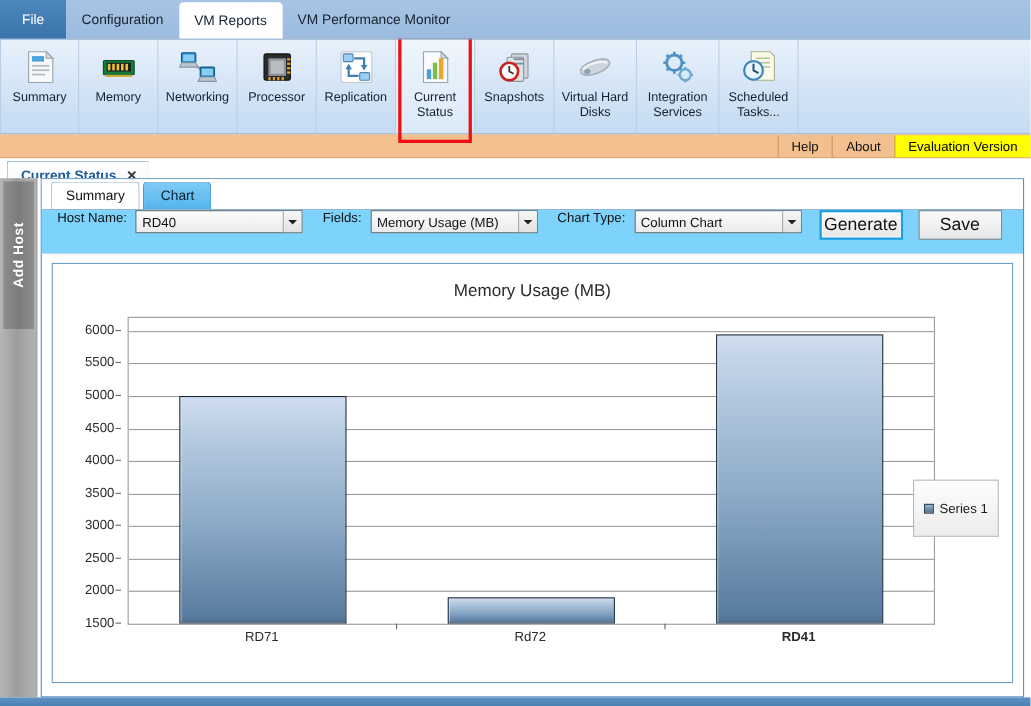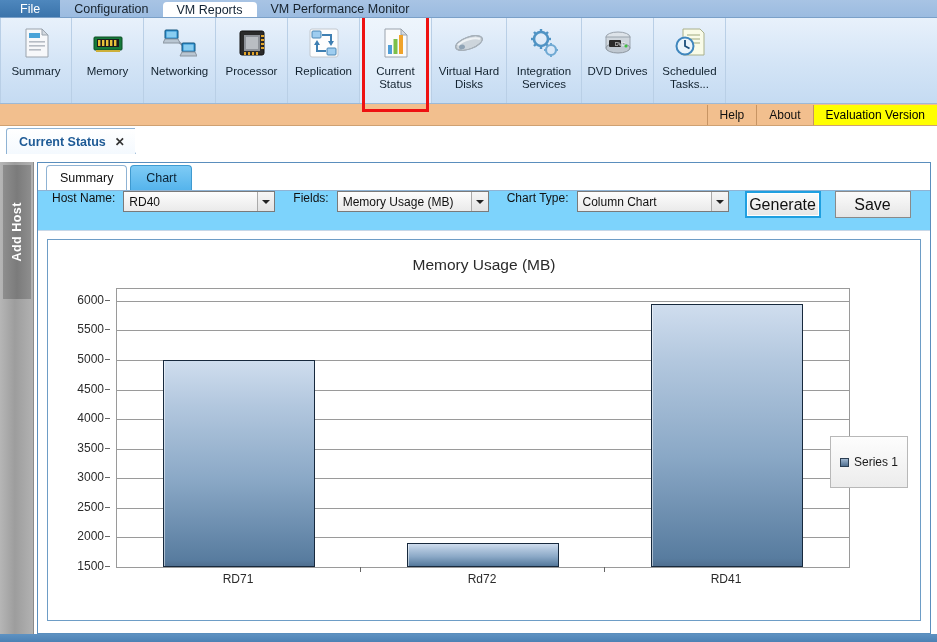--- a/index.html
+++ b/index.html
@@ -9,21 +9,21 @@
     font-family: "Liberation Sans", sans-serif;
     font-size: 12px;
     color: #1b1b1b;
     background: #ffffff;
     overflow: hidden;
     position: relative;
   }
 
   
   .menubar {
-    height: 18px;
+    height: 36px;
     background: linear-gradient(to bottom, #a8c4e4 0%, #9bbbe0 100%);
     display: flex;
     align-items: stretch;
     position: relative;
     z-index: 5;
     border-bottom: 1px solid #7aa0c8;
   }
   .menu-file {
     background: linear-gradient(to bottom, #4e87bd 0%, #3b74ab 100%);
     color: #ffffff;
@@ -478,20 +478,37 @@
           <polygon points="6,3 22,3 28,9 28,31 6,31" fill="#fafbfc" stroke="#9aa3ad"></polygon>
           <polygon points="22,3 28,9 22,9" fill="#d3d9e0" stroke="#9aa3ad"></polygon>
           <rect x="9" y="19" width="4" height="9" fill="#4f9ed8"></rect>
           <rect x="14.5" y="13" width="4" height="15" fill="#7cc04a"></rect>
           <rect x="20" y="9" width="4" height="19" fill="#f0a32a"></rect>
         </svg>
     </span>
     <span class="rb-label">Current Status</span>
   </div>
 
+  <div class="ribbon-btn">
+    <span class="rb-icon">
+      <svg class="ic" viewBox="0 0 34 34">
+          <g fill="#cfd5db" stroke="#8d969f">
+            <rect x="14" y="5" width="15" height="22" rx="1"></rect>
+            <rect x="10" y="8" width="15" height="22" rx="1" fill="#dde2e7"></rect>
+          </g>
+          <g fill="#7e8a94">
+            <rect x="16" y="9" width="9" height="1.6"></rect>
+            <rect x="16" y="13" width="9" height="1.6"></rect>
+          </g>
+          <circle cx="12" cy="21" r="8" fill="#fdfdfd" stroke="#cc2222" stroke-width="2.4"></circle>
+          <path d="M12 16 v5 l4 2" stroke="#333" stroke-width="1.6" fill="none"></path>
+        </svg>
+    </span>
+    <span class="rb-label">Snapshots</span>
+  </div>
 
   <div class="ribbon-btn wide">
     <span class="rb-icon">
       <svg class="ic" viewBox="0 0 34 34">
           <ellipse cx="17" cy="17" rx="14" ry="6" transform="rotate(-20 17 17)" fill="#cdd5dc" stroke="#8d969f"></ellipse>
           <ellipse cx="17" cy="17" rx="14" ry="6" transform="rotate(-20 17 17)" fill="none" stroke="#a9b3bc"></ellipse>
           <ellipse cx="10" cy="21" rx="3" ry="2.4" transform="rotate(-20 10 21)" fill="#8fa3b5"></ellipse>
           <path d="M6 19 a14 6 -20 0 1 22 -6" stroke="#eef2f5" stroke-width="2" fill="none"></path>
         </svg>
     </span>
@@ -519,33 +536,20 @@
             <line x1="24" y1="17" x2="24" y2="19"></line>
             <line x1="24" y1="29" x2="24" y2="31"></line>
             <line x1="17" y1="24" x2="19" y2="24"></line>
             <line x1="29" y1="24" x2="31" y2="24"></line>
           </g>
       </svg>
     </span>
     <span class="rb-label">Integration Services</span>
   </div>
 
-  <div class="ribbon-btn">
-    <span class="rb-icon">
-      <svg class="ic" viewBox="0 0 34 34">
-          <ellipse cx="17" cy="11" rx="12" ry="5" fill="#dde3e9" stroke="#9aa3ad"></ellipse>
-          <rect x="5" y="11" width="24" height="11" fill="#cfd6dd" stroke="#9aa3ad"></rect>
-          <ellipse cx="17" cy="22" rx="12" ry="5" fill="#bfc8d1" stroke="#8d969f"></ellipse>
-          <rect x="8" y="14" width="12" height="7" rx="1" fill="#2b2b2b"></rect>
-          <text x="14" y="19.6" font-size="5" fill="#f0f0f0" font-family="sans-serif">DVD</text>
-          <circle cx="25" cy="20" r="1.6" fill="#3ec23e"></circle>
-        </svg>
-    </span>
-    <span class="rb-label">DVD Drives</span>
-  </div>
 
 
 
   <div class="ribbon-btn">
     <span class="rb-icon">
       <svg class="ic" viewBox="0 0 34 34">
           <polygon points="10,3 27,3 31,7 31,29 10,29" fill="#f9fbe8" stroke="#a9b08c"></polygon>
           <g stroke="#b9c09c" stroke-width="1.4">
             <line x1="14" y1="9" x2="27" y2="9"></line>
             <line x1="14" y1="13" x2="27" y2="13"></line>
@@ -654,21 +658,21 @@
             <div class="bandfill" style="inset: 70.9787px 0px 0px; opacity: 0;"></div>
             <div class="bar" title="RD71: 5000" style="left: 46.36px; width: 151.28px; top: 70.9787px; bottom: 0px;"></div>
             <div class="bandfill" style="inset: 254.34px 0px 0px; opacity: 0;"></div>
             <div class="bar" title="Rd72: 1900" style="left: 290.36px; width: 151.28px; top: 254.34px; bottom: 0px;"></div>
             <div class="bandfill" style="inset: 14.7872px 0px 0px; opacity: 0;"></div>
             <div class="bar" title="RD41: 5950" style="left: 534.36px; width: 151.28px; top: 14.7872px; bottom: 0px;"></div>
           </div>
         <div class="xaxislabels" id="xlabels">
             <div class="xlab" style="left: 122px;">RD71</div>
             <div class="xlab" style="left: 366px;">Rd72</div>
-            <div class="xlab" style="left: 610px;">RD41</div>
+            <div class="xlab" style="left: 610px; font-weight: bold;">RD41</div>
           </div>
         <div class="legendbox">
           <span class="legend-swatch"></span>
           <span>Series 1</span>
         </div>
       <div class="xtickmark" style="left: 312px;"></div>
           <div class="xtickmark" style="left: 556px;"></div>
         </div>
     </div>
 

